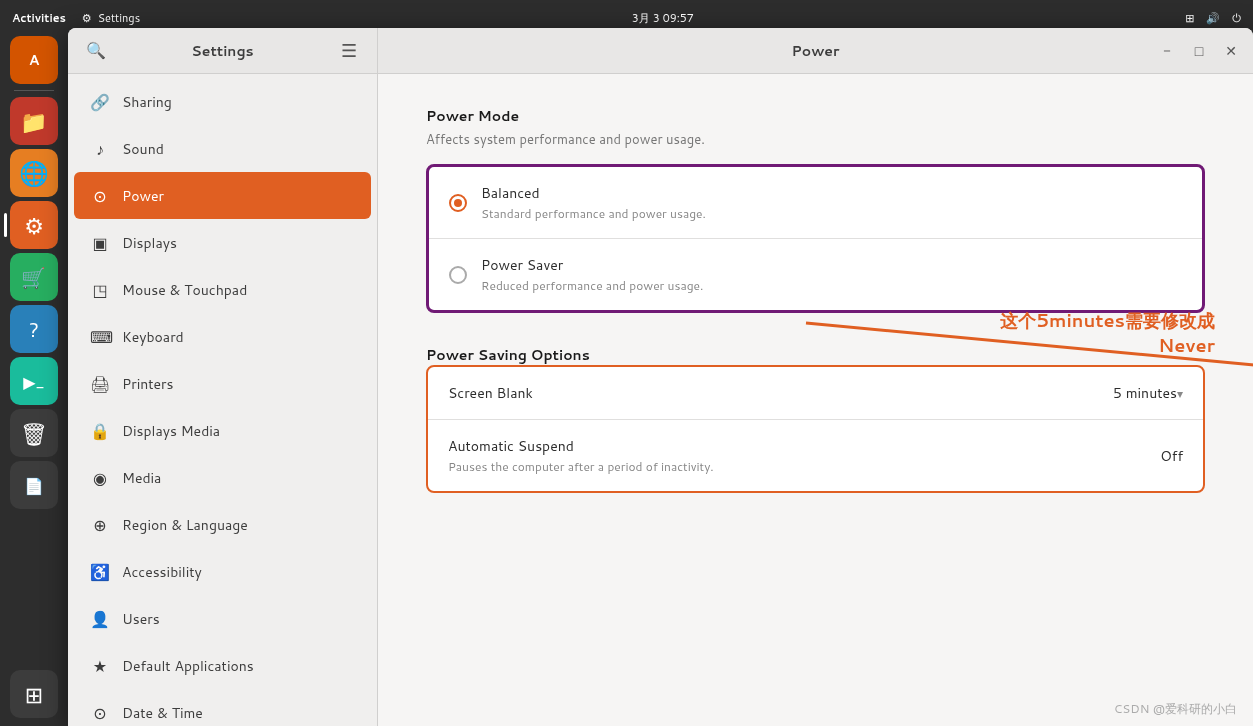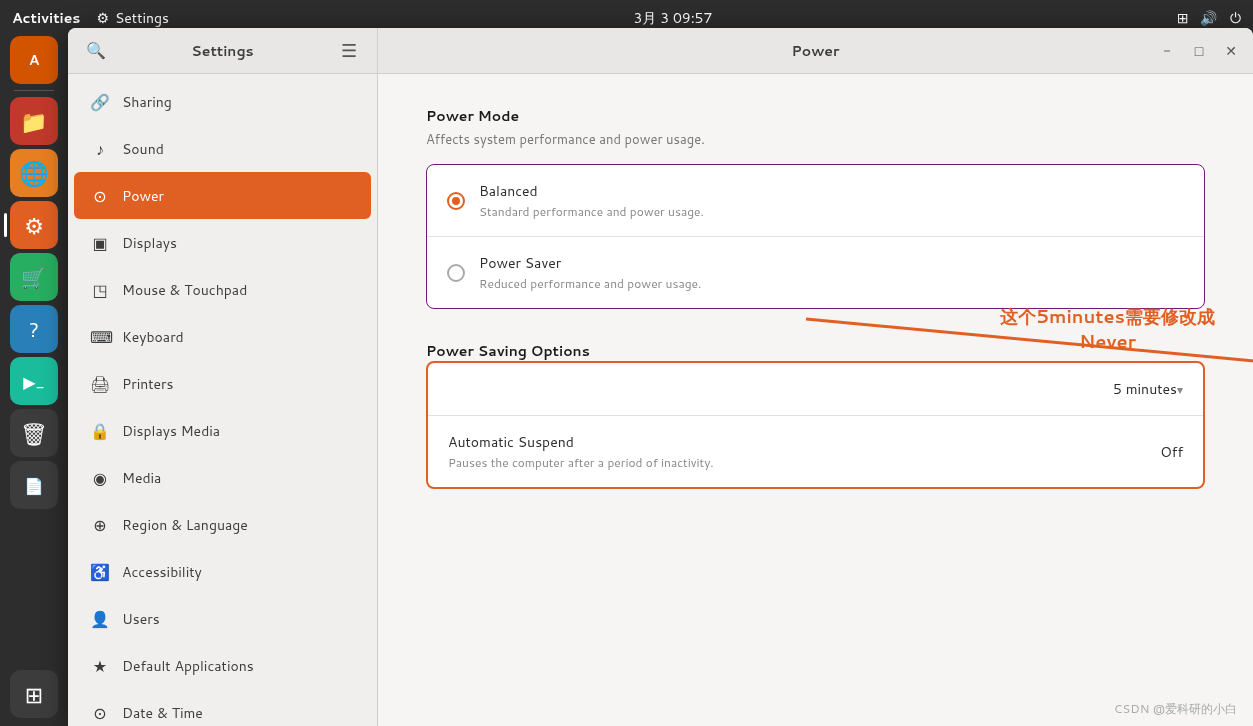--- a/index.html
+++ b/index.html
@@ -14,21 +14,21 @@
 
     
     .topbar {
       background: #2d2d2d;
       height: 36px;
       display: flex;
       align-items: center;
       justify-content: space-between;
       padding: 0 12px;
       color: white;
-      font-size: 14px;
+      font-size: 11px;
       text-align: center;
     }
     .topbar-left { display: flex; align-items: center; gap: 16px; }
     .topbar-center { display: flex; align-items: center; gap: 8px; }
     .topbar-right { display: flex; align-items: center; gap: 12px; }
     .activities-btn { font-weight: bold; cursor: pointer; }
     .settings-indicator { display: flex; align-items: center; gap: 6px; }
 
     
     .window {
@@ -175,21 +175,21 @@
     .section-desc {
       font-size: 13px;
       color: #777;
       margin-bottom: 16px;
     }
 
     
     .radio-group {
       background: white;
       border-radius: 8px;
-      border: 1px solid #701a75;
+      border: 3px solid #701a75;
       overflow: hidden;
       margin-bottom: 32px;
     }
     .radio-option {
       display: flex;
       align-items: center;
       padding: 16px 20px;
       gap: 14px;
       cursor: pointer;
       border-bottom: 1px solid #e0dfde;
@@ -243,21 +243,21 @@
     .saving-row-sublabel { font-size: 12px; color: #888; margin-top: 2px; }
     .saving-row-value {
       display: flex; align-items: center; 
       font-size: 14px; color: #2d2d2d;
     }
     .dropdown-arrow { font-size: 12px; color: #888; }
     .annotation-text {
       color: #e05f22;
       font-size: 18px;
       font-weight: bold;
-      text-align: center;
+      text-align: right;
       line-height: 1.4;
     }
 
     
     .taskbar {
       position: absolute;
       left: 0;
       top: 28px;
       width: 68px;
       height: 698px;
@@ -443,20 +443,21 @@
           </div>
         </div>
       </div>
 
       <div class="saving-title">Power Saving Options</div>
 
       <div class="saving-group">
 
         <div class="saving-row">
           <div class="saving-row-text">
+            <div class="saving-row-label">Screen Blank</div>
           </div>
           <div class="saving-row-value">
             <span>5 minutes</span>
             <span class="dropdown-arrow">▾</span>
           </div>
         </div>
 
         <div class="saving-row">
           <div class="saving-row-text">
             <div class="saving-row-label">Automatic Suspend</div>

